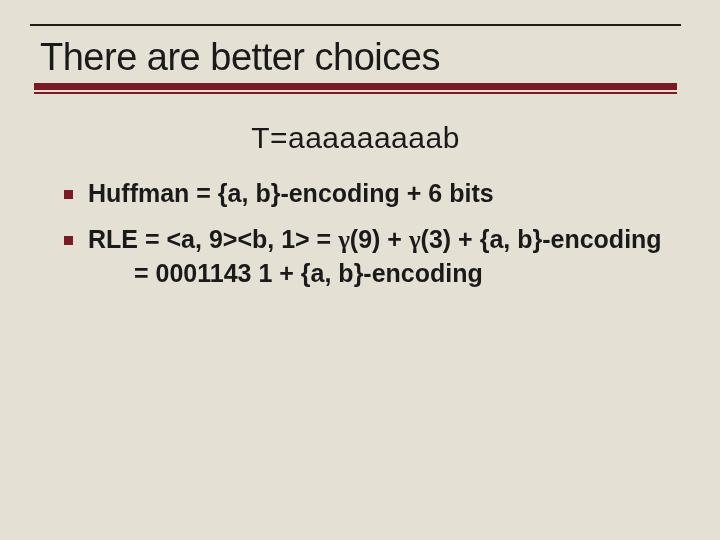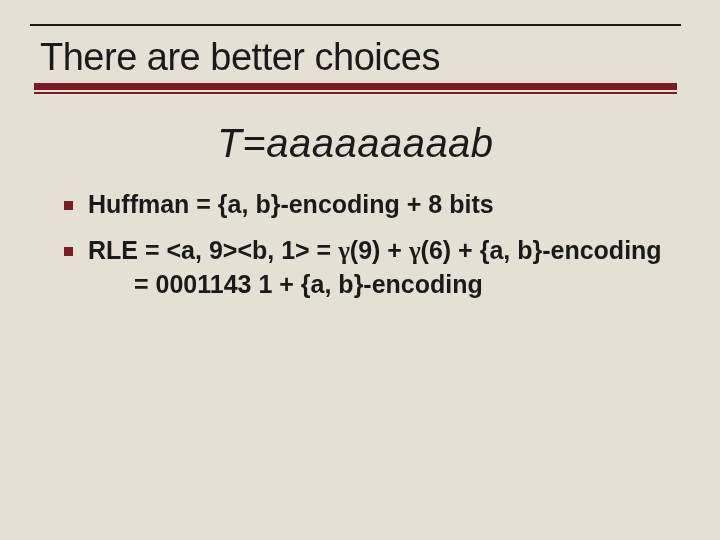--- a/index.html
+++ b/index.html
@@ -44,24 +44,23 @@
     background: #7a1a24;
   }
   .rule .thin {
     position: absolute;
     left: 0; right: 0; top: 9px;
     height: 2px;
     background: #7a1a24;
   }
   .example {
     text-align: center;
-    font-size: 40px;
+    font-size: 30px;
     margin: 30px 0 22px 0;
     letter-spacing: 0.5px;
-    font-style: italic;
   }
   .bullets {
     margin: 0 0 0 30px;
     padding: 0;
     list-style: none;
   }
   .bullets li {
     position: relative;
     padding-left: 24px;
     font-size: 25px;
@@ -104,20 +103,20 @@
   <h1 class="title">There are better choices</h1>
 
   <div class="rule">
     <div class="thick"></div>
     <div class="thin"></div>
   </div>
 
   <div class="example">T=aaaaaaaaab</div>
 
   <ul class="bullets">
-    <li>Huffman = {a, b}-encoding + 8 bits</li>
+    <li>Huffman = {a, b}-encoding + 6 bits</li>
     <li>
-      <span>RLE = &lt;a, 9&gt;&lt;b, 1&gt; = </span><span class="gamma">γ</span><span>(9) + </span><span class="gamma">γ</span><span>(6) + {a, b}-encoding</span>
+      <span>RLE = &lt;a, 9&gt;&lt;b, 1&gt; = </span><span class="gamma">γ</span><span>(9) + </span><span class="gamma">γ</span><span>(3) + {a, b}-encoding</span>
       <span class="indent">= 0001143 1 + {a, b}-encoding</span>
     </li>
   </ul>
 
 </div>
 
 </body></html>

